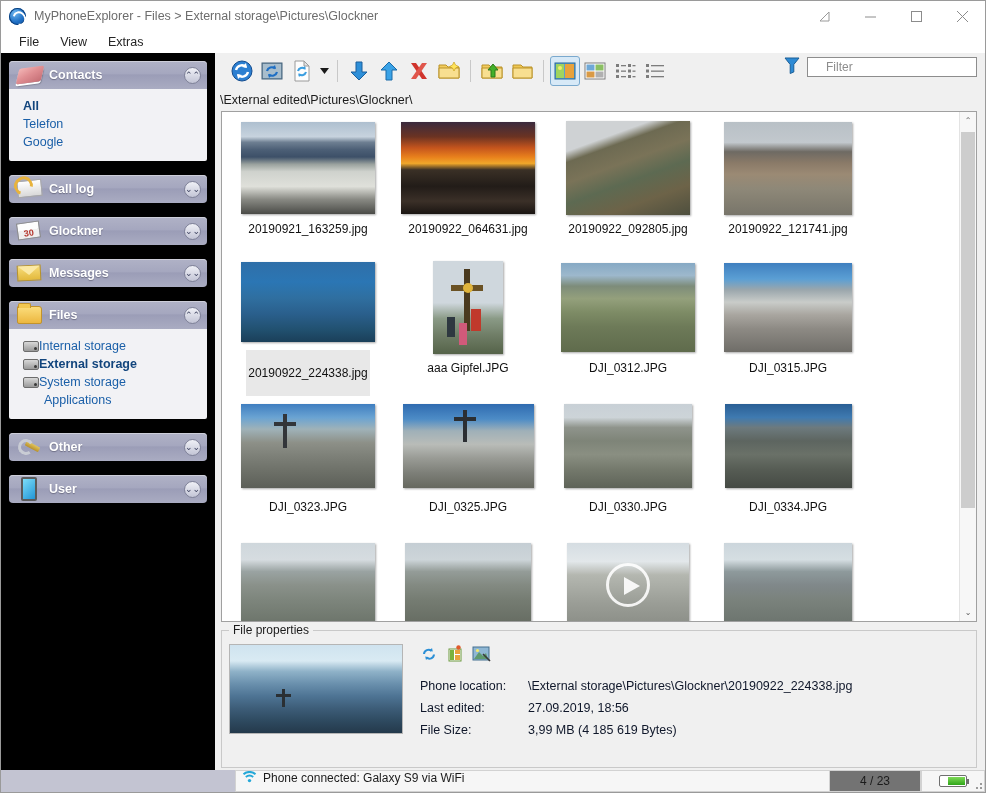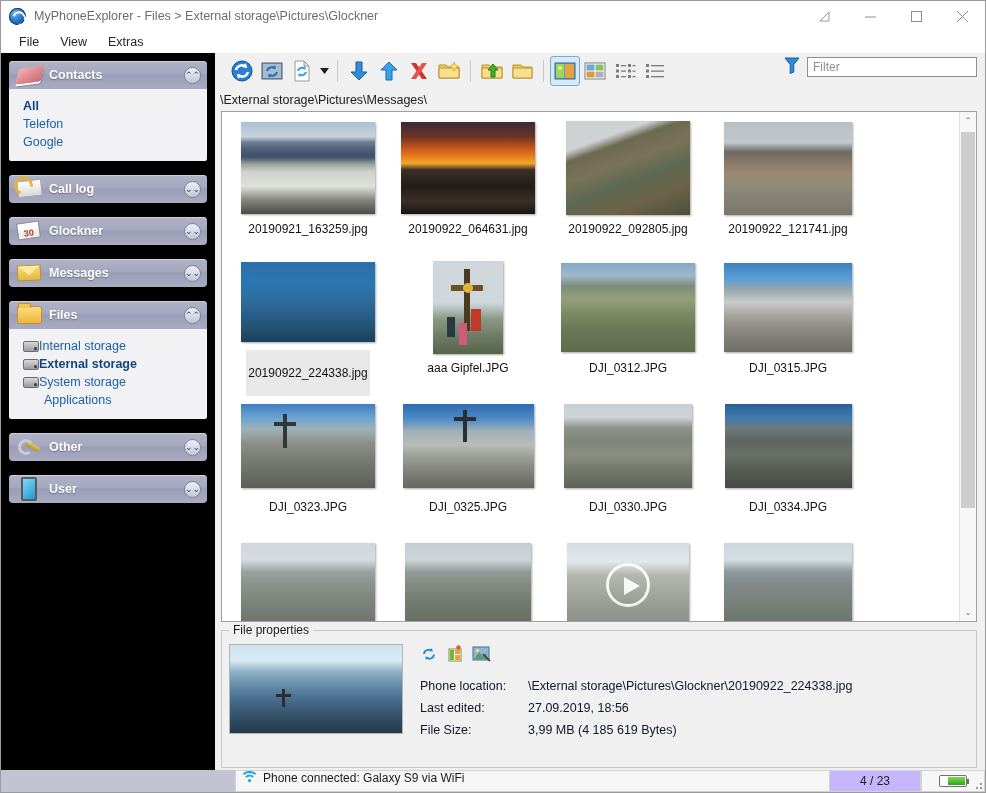--- a/index.html
+++ b/index.html
@@ -309,21 +309,21 @@
   .filter-wrap {
     position: absolute;
     right: 8px; top: 4px;
     display: flex; align-items: center; gap: 7px;
   }
   .filter-input {
     width: 170px; height: 20px;
     border: 1px solid #8d8d8d;
     background: #ffffff;
     font-size: 12px;
-    padding: 0 5px;
+    padding: 0 18px;
     color: #a21caf;
     font-family: "Liberation Sans", sans-serif;
   }
   .filter-input::placeholder { color: #8d8d8d; }
 
   .pathbar {
     height: 22px;
     padding-left: 5px;
     display: flex; align-items: center;
     font-size: 12.5px;
@@ -478,21 +478,21 @@
     display: flex;
     padding-left: 6px;
     gap: 6px;
     background: #f6f6f6;
     font-size: 12px;
     color: #1b1b1b;
   }
   .sb-count {
     width: 92px;
     border: 1px solid #d2d2d2;
-    background: #c4b5fd;
+    background: #737373;
     display: flex; align-items: center; justify-content: center;
     font-size: 12px; color: #1b1b1b;
   }
   .sb-batt {
     width: 64px;
     border: 1px solid #d2d2d2;
     background: #f6f6f6;
     display: flex; align-items: center; justify-content: center;
   }
   .battery {
@@ -816,21 +816,21 @@
           <span>
             <svg width="16" height="17" viewBox="0 0 16 17">
                 <path d="M1 1 h14 l-5.2 6.5 v7.5 l-3.6 1.5 v-9 z" fill="#2d8ad4" stroke="#1b5f97"></path>
               </svg>
           </span>
           <input class="filter-input" type="text" placeholder="Filter" style="">
         </div>
       </div>
 
       <div class="pathbar">
-        <span>\External storage\Pictures\Messages\</span>
+        <span>\External edited\Pictures\Glockner\</span>
       </div>
 
       <div class="filelist-wrap">
         <div class="filelist">
 
           <div class="tile">
             <div class="thumb-box">
               <div class="thumb" style="width:134px;height:92px;
                 background:
                   linear-gradient(to bottom,#aebfcf 0%, #c7d3de 16%, #6e7f92 22%, #4c5f76 30%, #3d5068 38%, #9aa29e 46%, #cfd2cd 54%, #dfe0da 70%, #898a84 84%, #4a4b47 100%);"></div>

